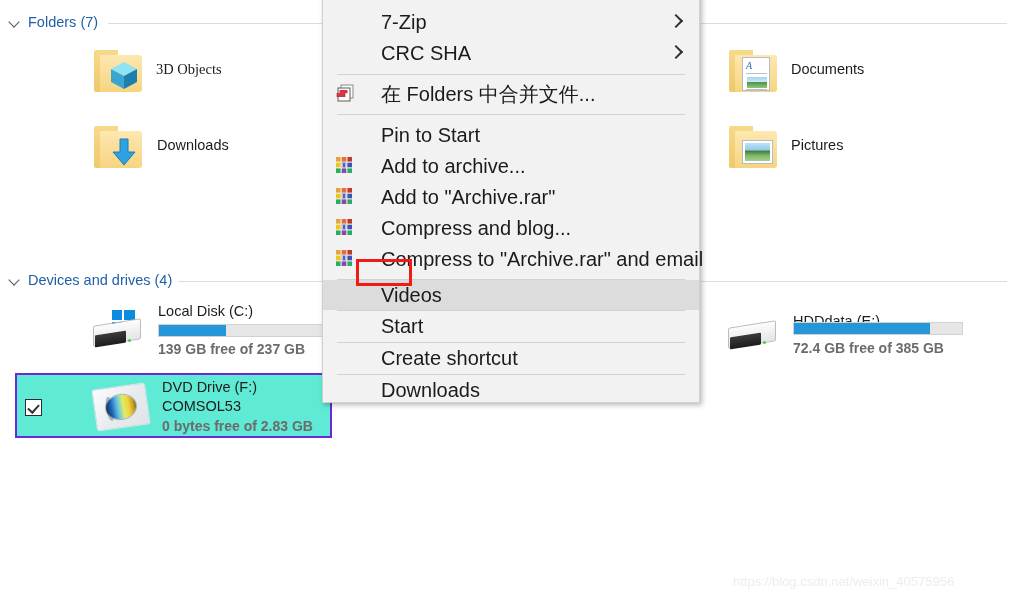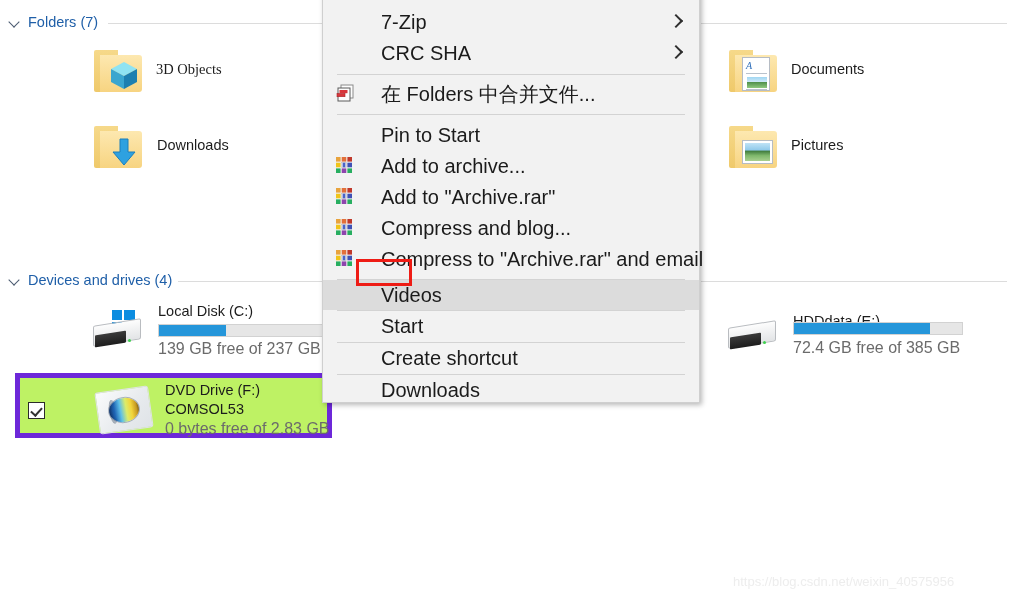--- a/index.html
+++ b/index.html
@@ -48,35 +48,35 @@
     font-size:14.5px;color:#1c1c1c;
     white-space:nowrap;line-height:18px;
   }
   .tile .tsub{
     position:absolute;
     font-size:14.5px;color:#1c1c1c;
     white-space:nowrap;line-height:18px;
   }
   .tile .tfree{
     position:absolute;
-    font-size:16px;color:#6b6b6b;
-    white-space:nowrap;line-height:18px;
+    font-size:14px;color:#6b6b6b;
+    white-space:nowrap;line-height:18px;font-weight:bold;
   }
   .bar-outer{
     position:absolute;
     height:13px;width:166px;
     background:#e6e6e6;
     border:1px solid #d2d2d2;
     box-sizing:border-box;
   }
   .bar-fill{height:100%;background:#2596da;}
 
   .selected-tile{
-    background:#bef264;
-    border:5px solid #6d28d9;
+    background:#5eead4;
+    border:2px solid #6d28d9;
     box-sizing:border-box;
   }
   .chk{
     position:absolute;
     width:17px;height:17px;
     background:#ffffff;
     border:1.6px solid #2b2b2b;
     box-sizing:border-box;
   }
   .chk::after{

